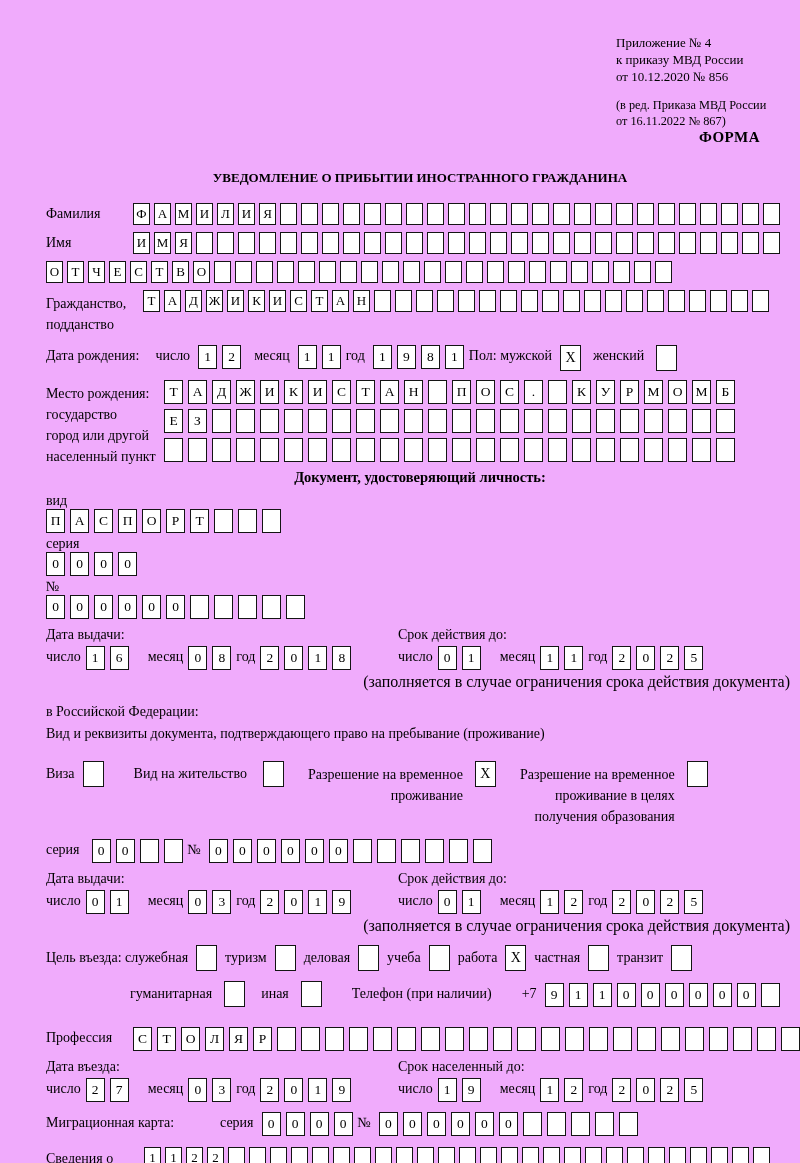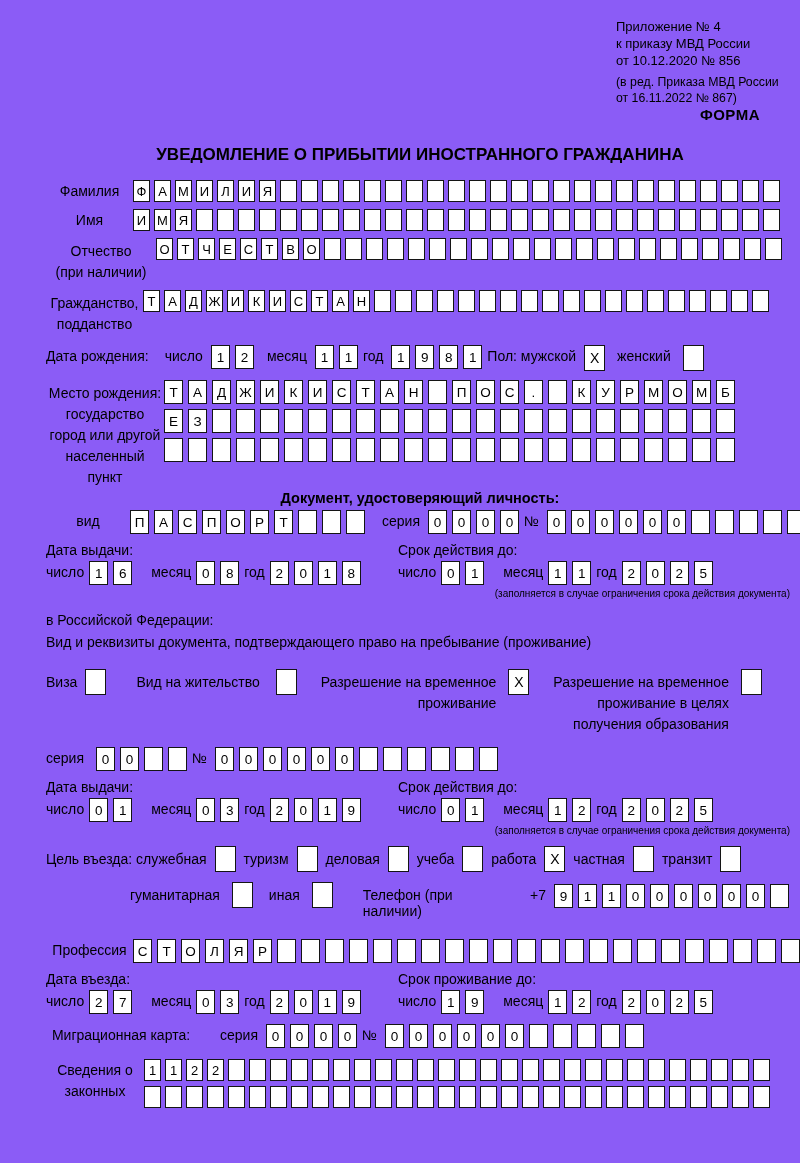--- a/index.html
+++ b/index.html
@@ -1,31 +1,31 @@
 <!DOCTYPE html>
 <html><head>
 <meta charset="utf-8">
 <style>
   html,body { margin:0; padding:0; background:#e8e8e8; }
   .page {
-    width:800px; height:1163px; margin:0 auto; background:#8b5cf6;
-    box-sizing:border-box; padding:18px 6px 0 46px;
-    font-family:Liberation Sans, sans-serif;
+    width:800px; height:1163px; margin:0 auto; background:#f0abfc;
+    box-sizing:border-box; padding:34px 6px 0 46px;
+    font-family:Liberation Serif, serif;
     font-size:14px; color:#000; overflow:hidden; position:relative;
   }
   
   .annex { margin-left:570px; font-size:13px; line-height:17px; }
-  .annex-note { margin-left:570px; font-size:12.3px; line-height:16px; margin-top:5px; }
+  .annex-note { margin-left:570px; font-size:12.3px; line-height:16px; margin-top:12px; }
   .forma { text-align:right; padding-right:34px; font-weight:bold; font-size:15px; letter-spacing:0.5px; }
-  .title { text-align:center; font-weight:bold; font-size:17px; line-height:23px; margin-top:20px; }
+  .title { text-align:center; font-weight:bold; font-size:13px; line-height:23px; margin-top:20px; }
   .blankline { display:inline-block; width:52px; border-bottom:2px solid #2a2a2a; height:12px; margin-left:10px; }
   .sec { font-weight:bold; font-size:14.5px; margin-top:24px; }
 
   
-  .frow { display:flex; align-items:flex-start; margin-top:7px;text-align:center; }
+  .frow { display:flex; align-items:flex-start; margin-top:7px; }
   .cells { display:flex; flex-wrap:nowrap; }
   .cell {
     box-sizing:border-box; flex:none; width:17px; height:22px; margin-right:4px;
     border:1.6px solid #141414; display:flex; align-items:center; justify-content:center;
     font-size:13px; background:#fff;
   }
   .w .cell { width:19px; height:24px; margin-right:5px; font-size:13.5px; }
   .cb .cell { width:21px; height:26px; margin-right:0; font-size:14px; }
   .lbl { flex:none; padding-top:3px; }
   .lblcol { flex:none; padding-top:3px; line-height:21px; }
@@ -35,21 +35,21 @@
   .center-b { text-align:center; font-weight:bold; font-size:14.5px; margin-top:10px; }
 
   
   .dates { display:flex; margin-top:8px; }
   .dcol-l { width:352px; flex:none; }
   .dcol-r { flex:none; }
   .dhead { text-align:left; margin-bottom:3px; width:310px; }
   .dgrp { display:flex; align-items:flex-start; }
   .dgrp .dl { flex:none; padding-top:3px; padding-right:5px; }
   .dgrp .sp { width:14px; flex:none; }
-  .note-r { text-align:right; font-size:10px; margin-top:3px; padding-right:4px; }
+  .note-r { text-align:right; font-size:16px; margin-top:3px; padding-right:4px; }
 
   
   .opts { display:flex; align-items:flex-start; margin-top:16px; }
   .opt { display:flex; align-items:flex-start; }
   .opt .ol { padding-top:5px; }
   .opt .stack { text-align:right; line-height:21px; padding-top:3px; }
   .gap8 { width:8px; flex:none; } .gap12 { width:12px; flex:none; } .gap16 { width:16px; flex:none; }
   .gap24 { width:24px; flex:none; } .gap30 { width:30px; flex:none; }
 
   .pur { display:flex; align-items:flex-start; margin-top:10px; }
@@ -147,24 +147,20 @@
         <span class="cell"></span>
         <span class="cell"></span>
         <span class="cell"></span>
         <span class="cell"></span>
         <span class="cell"></span>
         <span class="cell"></span>
       </span>
   </div>
 
   <div class="frow">
-    <div class="lblcol w110">
-      <div>Отчество</div>
-      <div>(при наличии)</div>
-    </div>
     <span class="cells">
         <span class="cell">О</span>
         <span class="cell">Т</span>
         <span class="cell">Ч</span>
         <span class="cell">Е</span>
         <span class="cell">С</span>
         <span class="cell">Т</span>
         <span class="cell">В</span>
         <span class="cell">О</span>
         <span class="cell"></span>
@@ -352,21 +348,21 @@
           <span class="cell"></span>
           <span class="cell"></span>
           <span class="cell"></span>
           <span class="cell"></span>
         </span>
     </div>
   </div>
 
   <div class="center-b" style="margin-top:2px;">Документ, удостоверяющий личность:</div>
 
-  <div class="frow" style="margin-top:4px;">
+  <div class="frow" style="margin-top:4px;flex-direction:column;">
     <span class="lbl w84">вид</span>
     <span class="cells w">
         <span class="cell">П</span>
         <span class="cell">А</span>
         <span class="cell">С</span>
         <span class="cell">П</span>
         <span class="cell">О</span>
         <span class="cell">Р</span>
         <span class="cell">Т</span>
         <span class="cell"></span>
@@ -699,21 +695,21 @@
         <span class="dl">год</span>
         <span class="cells w">
             <span class="cell">2</span>
             <span class="cell">0</span>
             <span class="cell">1</span>
             <span class="cell">9</span>
           </span>
       </div>
     </div>
     <div class="dcol-r">
-      <div class="dhead">Срок проживание до:</div>
+      <div class="dhead">Срок населенный до:</div>
       <div class="dgrp">
         <span class="dl">число</span>
         <span class="cells w">
             <span class="cell">1</span>
             <span class="cell">9</span>
           </span>
         <span class="sp"></span>
         <span class="dl">месяц</span>
         <span class="cells w">
             <span class="cell">1</span>

